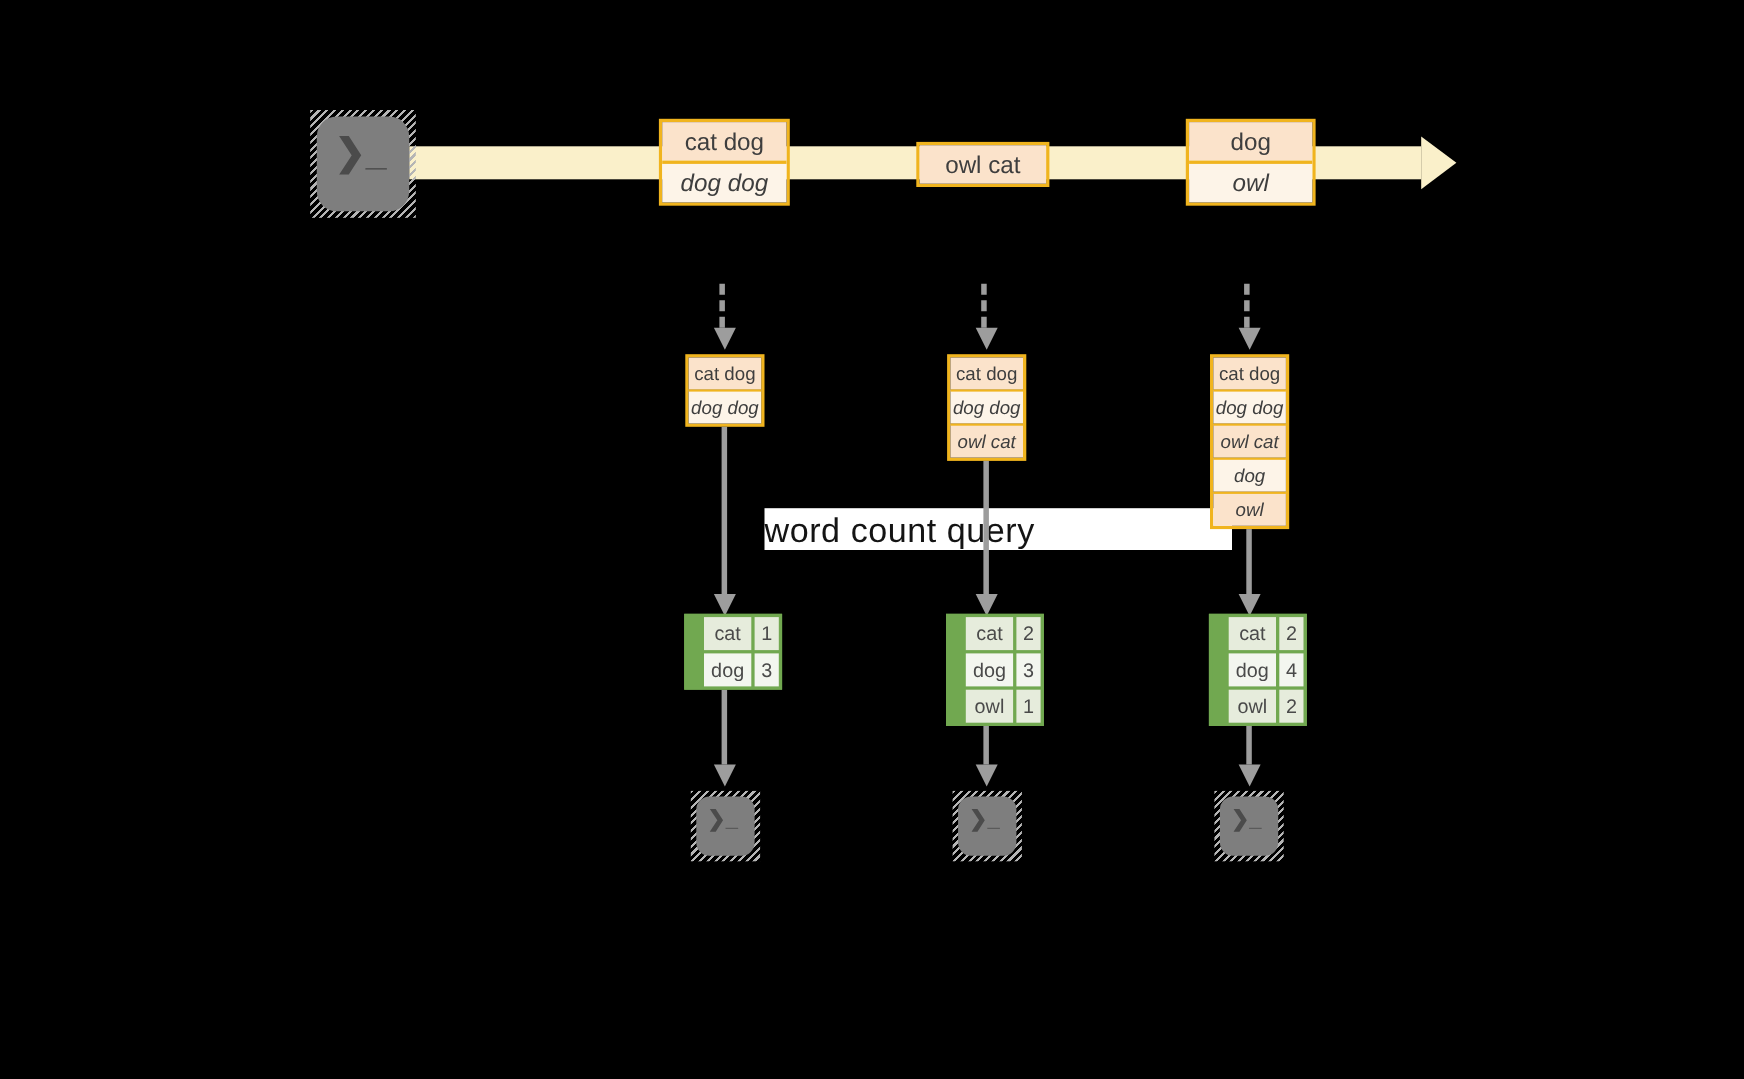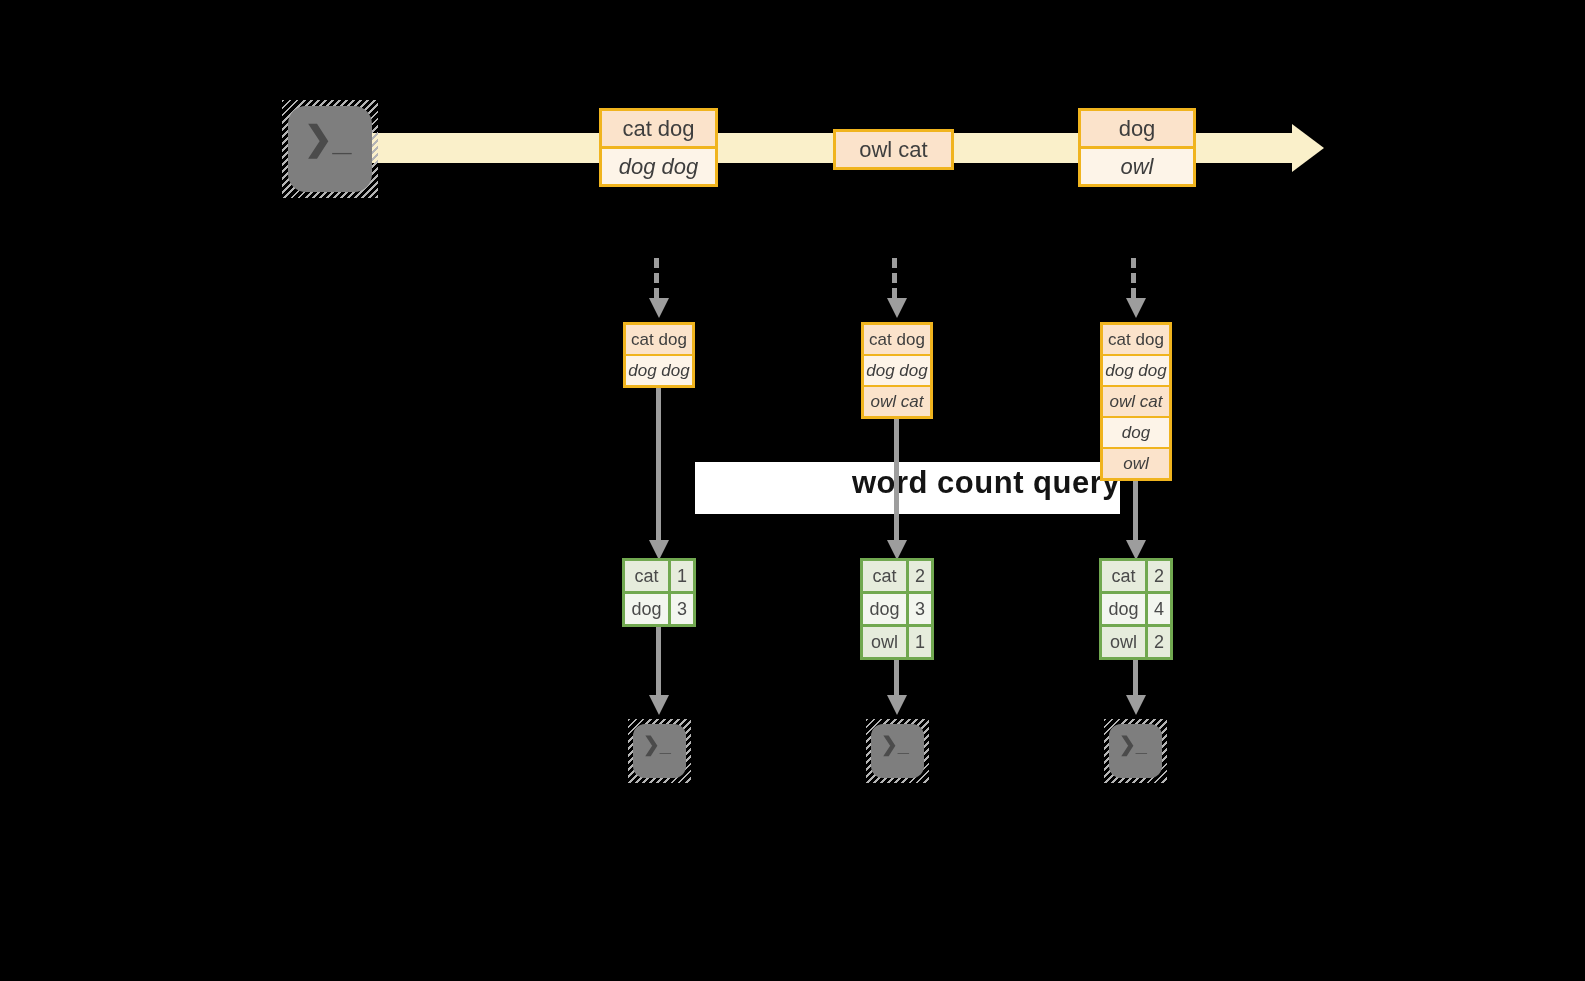--- a/index.html
+++ b/index.html
@@ -24,26 +24,26 @@
   .peach{background:var(--cell-peach);}
   .cream{background:var(--cell-cream);}
 
   
   .vline{width:5px;background:var(--arrow-gray);z-index:2;}
   .vdash{width:0;border-left:5px dashed var(--arrow-gray);z-index:2;}
   .vhead{width:0;height:0;border-left:10px solid transparent;border-right:10px solid transparent;
     border-top:20px solid var(--arrow-gray);z-index:2;}
 
   
-  .query-band{background:#ffffff;height:52px;z-index:1;text-align:right;font-weight:bold;}
+  .query-band{background:#ffffff;height:38px;z-index:1;text-align:left;}
   .query-band span{line-height:42px;font-size:31px;color:#141414;letter-spacing:0.5px;}
 
   
   .gtable{border:3px solid var(--table-border);z-index:3;box-sizing:border-box;background:var(--table-border);}
-  .gtable .row{display:flex;}
+  .gtable .row{display:flex;margin-left:15px;}
   .gtable .row + .row{margin-top:3px;}
   .gtable .wcell{width:43px;height:30px;line-height:30px;text-align:center;font-size:18px;color:#4a4a4a;}
   .gtable .ncell{width:22px;height:30px;line-height:30px;text-align:center;font-size:18px;color:#4a4a4a;margin-left:3px;}
 
   
   .term{z-index:2;}
   .term .hatch{position:absolute;inset:0;
     background:repeating-linear-gradient(135deg,#b5b5b5 0 2px,transparent 2px 5px);}
   .term .body{position:absolute;background:#7e7e7e;color:#4b4b4b;font-weight:bold;}
   .term.big .body{inset:6px;border-radius:18px;font-size:34px;padding:12px 0 0 16px;box-sizing:border-box;}

